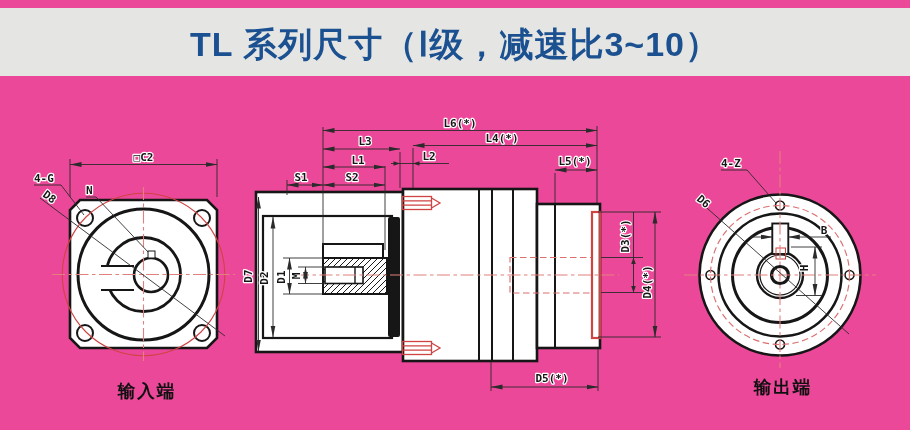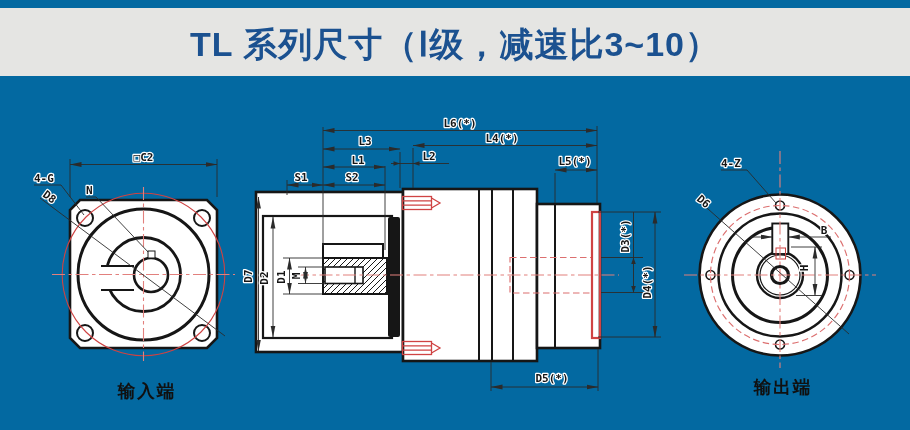--- a/index.html
+++ b/index.html
@@ -1,16 +1,16 @@
 <!DOCTYPE html>
 <html><head>
 <meta charset="utf-8">
 <style>
   html,body{margin:0;padding:0;background:#ffffff;}
-  .stage{position:relative;width:910px;height:430px;overflow:hidden;background:#0369a1;
+  .stage{position:relative;width:910px;height:430px;overflow:hidden;background:#ec4899;
          font-family:"Liberation Sans",sans-serif;}
   svg{position:absolute;left:0;top:0;}
   .ttl{font-family:"Liberation Sans",sans-serif;font-weight:bold;font-size:34px;
        fill:#1b5190;letter-spacing:1px;}
   .lbl{font-family:"DejaVu Sans Mono",monospace;font-weight:bold;font-size:11px;
        fill:#161616;paint-order:stroke fill;stroke:#fff;stroke-width:2.4px;stroke-linejoin:round;}
   .cap{font-family:"DejaVu Sans","Liberation Sans",sans-serif;font-weight:bold;font-size:17.5px;
        fill:#101010;letter-spacing:2px;}
   .ol{fill:none;stroke:#161616;}
   .wfill{fill:#ffffff;stroke:#161616;}

